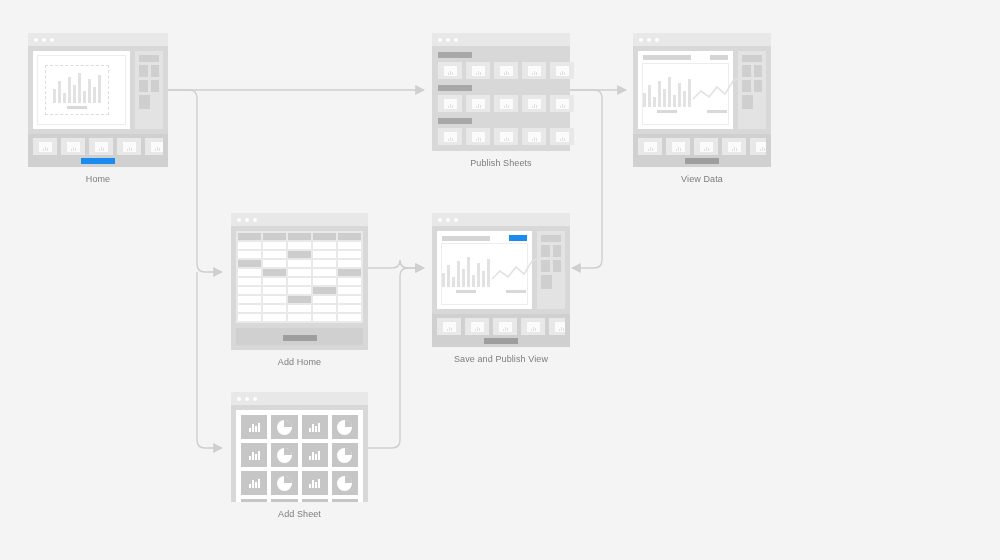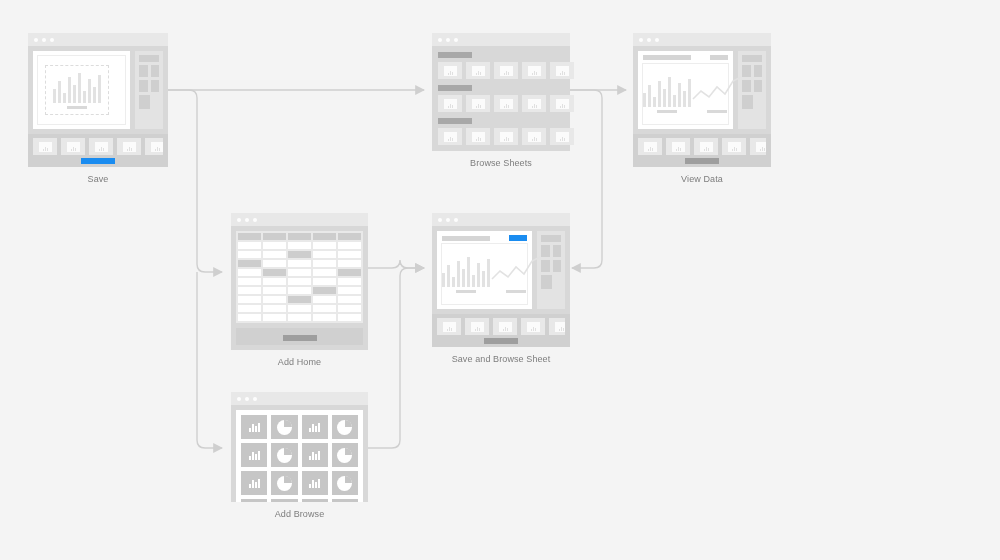--- a/index.html
+++ b/index.html
@@ -460,21 +460,21 @@
                   <i style="height:3px"></i>
                 </div>
               </div>
             </div>
         </div>
         <div class="indicator-row">
           <div class="indicator accent"></div>
         </div>
       </div>
     </div>
-    <div class="caption">Save</div>
+    <div class="caption">Home</div>
   </div>
 
   <div class="node" style="left:432px; top:33px; width:138px;">
     <div class="frame">
       <div class="titlebar">
         <span class="dot"></span>
         <span class="dot"></span>
         <span class="dot"></span>
       </div>
       <div class="browse-body">
@@ -623,21 +623,21 @@
                     <i style="height:2px"></i>
                     <i style="height:4px"></i>
                     <i style="height:3px"></i>
                   </div>
                 </div>
               </div>
           </div>
         </div>
       </div>
     </div>
-    <div class="caption">Browse Sheets</div>
+    <div class="caption">Publish Sheets</div>
   </div>
 
   <div class="node" style="left:633px; top:33px; width:138px;">
     <div class="frame">
       <div class="titlebar">
         <span class="dot"></span>
         <span class="dot"></span>
         <span class="dot"></span>
       </div>
       <div class="app-body">
@@ -916,21 +916,21 @@
           <div class="gallery-row">
             <div class="gallery-cell"></div>
             <div class="gallery-cell"></div>
             <div class="gallery-cell"></div>
             <div class="gallery-cell"></div>
           </div>
         </div>
 
       </div>
     </div>
-    <div class="caption">Add Browse</div>
+    <div class="caption">Add Sheet</div>
   </div>
 
   <div class="node" style="left:432px; top:213px; width:138px;">
     <div class="frame">
       <div class="titlebar">
         <span class="dot"></span>
         <span class="dot"></span>
         <span class="dot"></span>
       </div>
       <div class="app-body">
@@ -1025,16 +1025,16 @@
                   <i style="height:3px"></i>
                 </div>
               </div>
             </div>
         </div>
         <div class="indicator-row">
           <div class="indicator"></div>
         </div>
       </div>
     </div>
-    <div class="caption">Save and Browse Sheet</div>
+    <div class="caption">Save and Publish View</div>
   </div>
 
 </div>
 
 </body></html>

